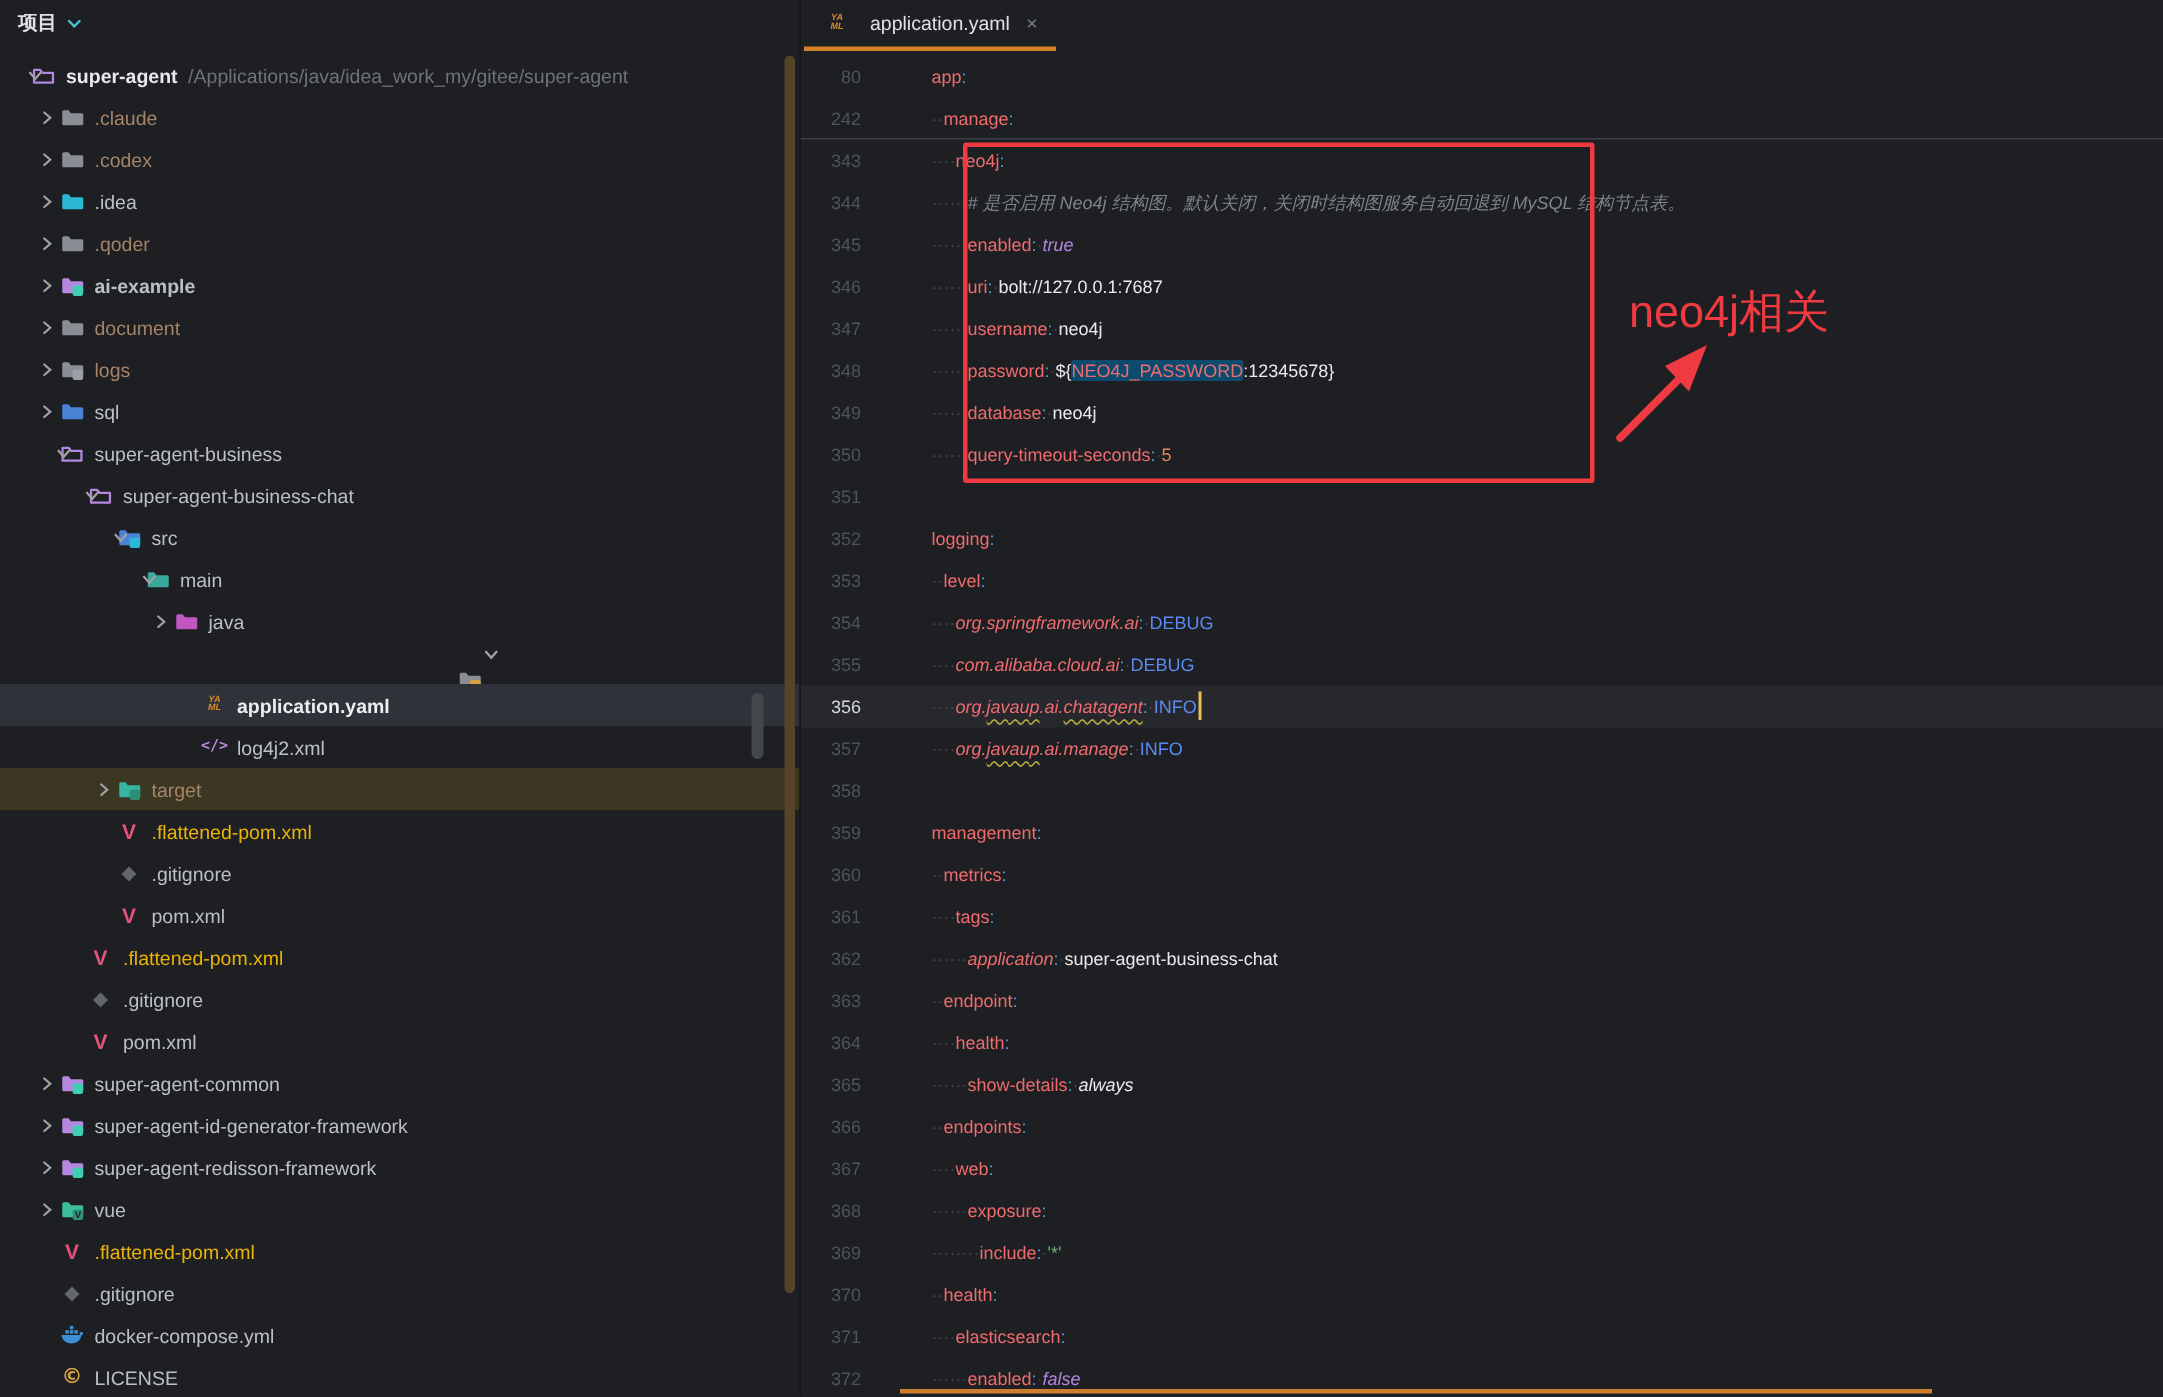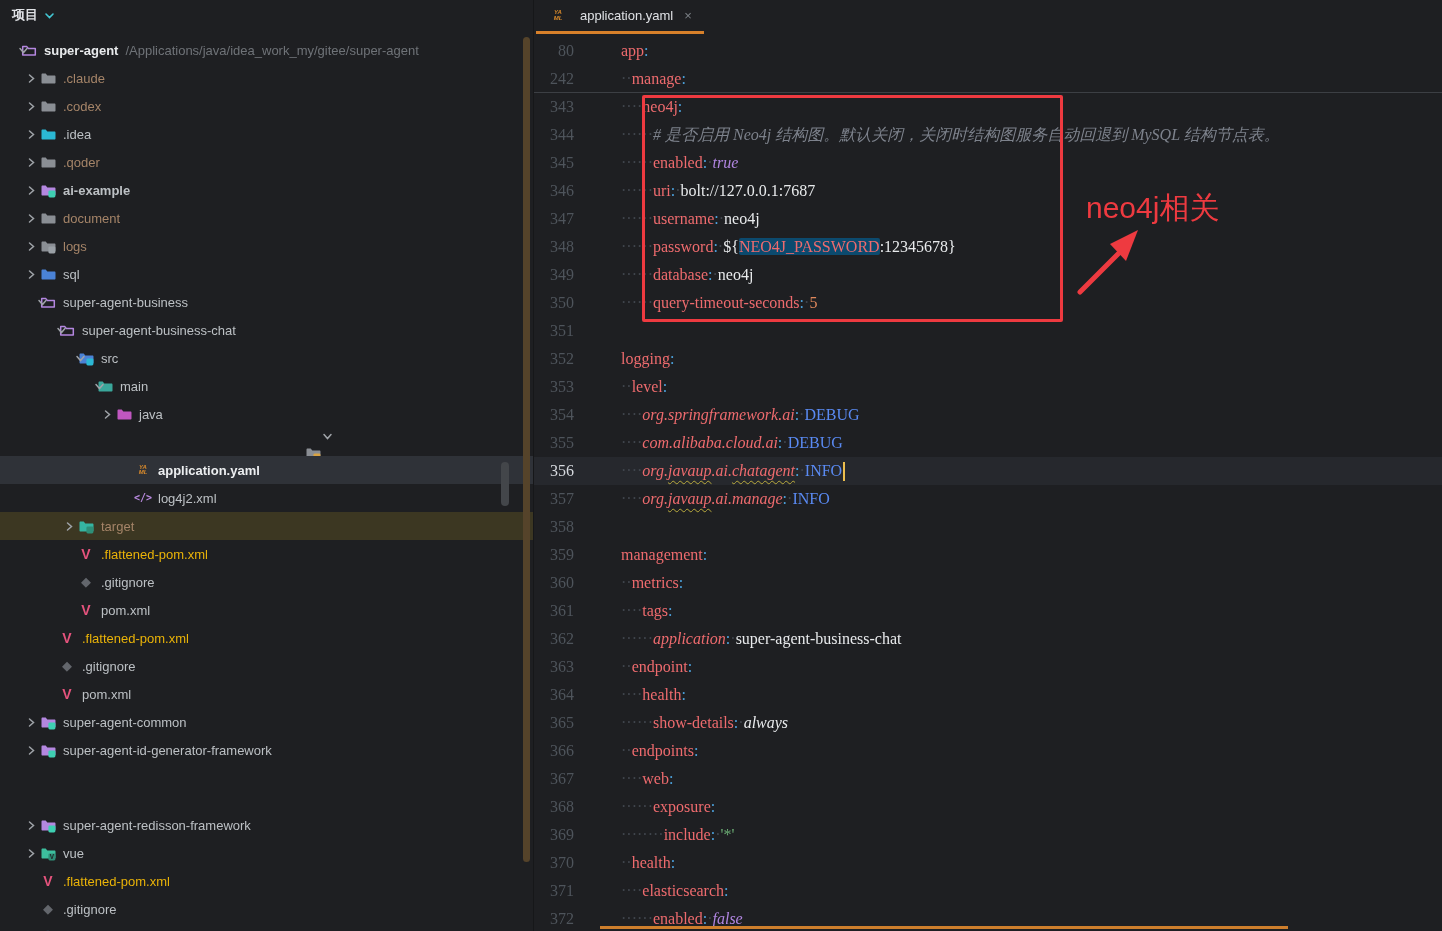--- a/index.html
+++ b/index.html
@@ -36,21 +36,21 @@
 
   
   .editor-pane{position:absolute;left:533px;top:0;right:0;bottom:0;background:#1e1f22;border-left:1px solid #161719;}
   .tabbar{position:absolute;left:0;top:0;right:0;height:34px;}
   .tab{position:absolute;left:2px;top:0;height:34px;display:inline-flex;align-items:center;gap:7px;
        padding:0 12px 0 14px;border-bottom:3px solid #d7802a;}
   .tab-label{color:#dfe1e5;font-size:13px;}
   .tab-close{color:#7b8086;font-size:13px;margin-left:4px;}
 
   .code{position:absolute;left:0;top:37px;right:0;bottom:0;
-        font-family:Liberation Serif, serif;font-size:16px;}
+        font-family:Liberation Sans, sans-serif;font-size:12px;}
   .cl{position:relative;height:28px;line-height:28px;white-space:pre;}
   .cl.cur{background:#26282d;}
   .cl.sep{border-bottom:1px solid #3c3f44;}
   .gut{position:absolute;left:0;top:0;width:40px;text-align:right;color:#4e545b;}
   .cl.cur .gut{color:#d6d9de;}
   .ct{position:absolute;left:87px;top:0;}
   .tk-sp{color:#41464e;}
   .tk-k{color:#ee6b6e;}
   .tk-ik{color:#ee6b6e;font-style:italic;}
   .tk-c{color:#4da4e0;}
@@ -379,21 +379,21 @@
             </svg>
           </span>
           <span class="ticon">
             <svg width="16" height="16" viewBox="0 0 16 16">
               <path d="M1.5 3.5h4.2l1.6 2h7.2c.6 0 1 .5 1 1v6c0 .6-.4 1-1 1h-12c-.6 0-1-.4-1-1v-8c0-.5.4-1 1-1z" fill="#b487e0"></path>
               <rect x="8.4" y="8.4" width="7" height="7" rx="1.4" fill="#3ecfb2"></rect>
             </svg>
           </span>
           <span class="tlabel t-reg">super-agent-id-generator-framework</span>
         </div>
-        <div class="trow" style="padding-left: 23px; margin-top: 47px;">
+        <div class="trow" style="padding-left: 23px;">
           <span class="tchev">
             <svg width="11" height="11" viewBox="0 0 11 11">
               <path d="M3.5 2 L7.5 5.5 L3.5 9" fill="none" stroke="#9fa3a8" stroke-width="1.5" stroke-linecap="round"></path>
             </svg>
           </span>
           <span class="ticon">
             <svg width="16" height="16" viewBox="0 0 16 16">
               <path d="M1.5 3.5h4.2l1.6 2h7.2c.6 0 1 .5 1 1v6c0 .6-.4 1-1 1h-12c-.6 0-1-.4-1-1v-8c0-.5.4-1 1-1z" fill="#b487e0"></path>
               <rect x="8.4" y="8.4" width="7" height="7" rx="1.4" fill="#3ecfb2"></rect>
             </svg>

